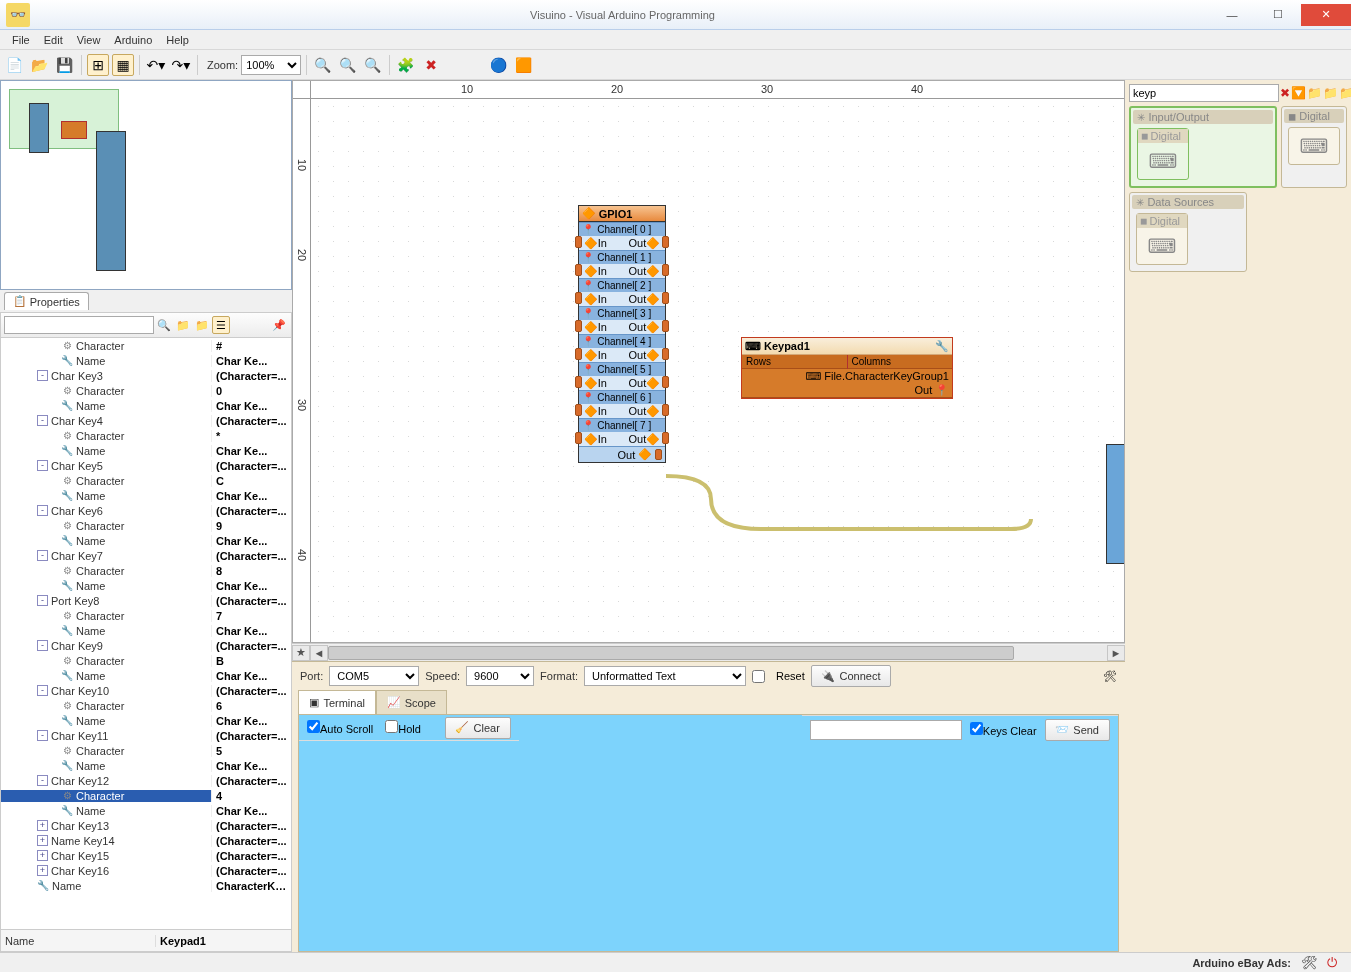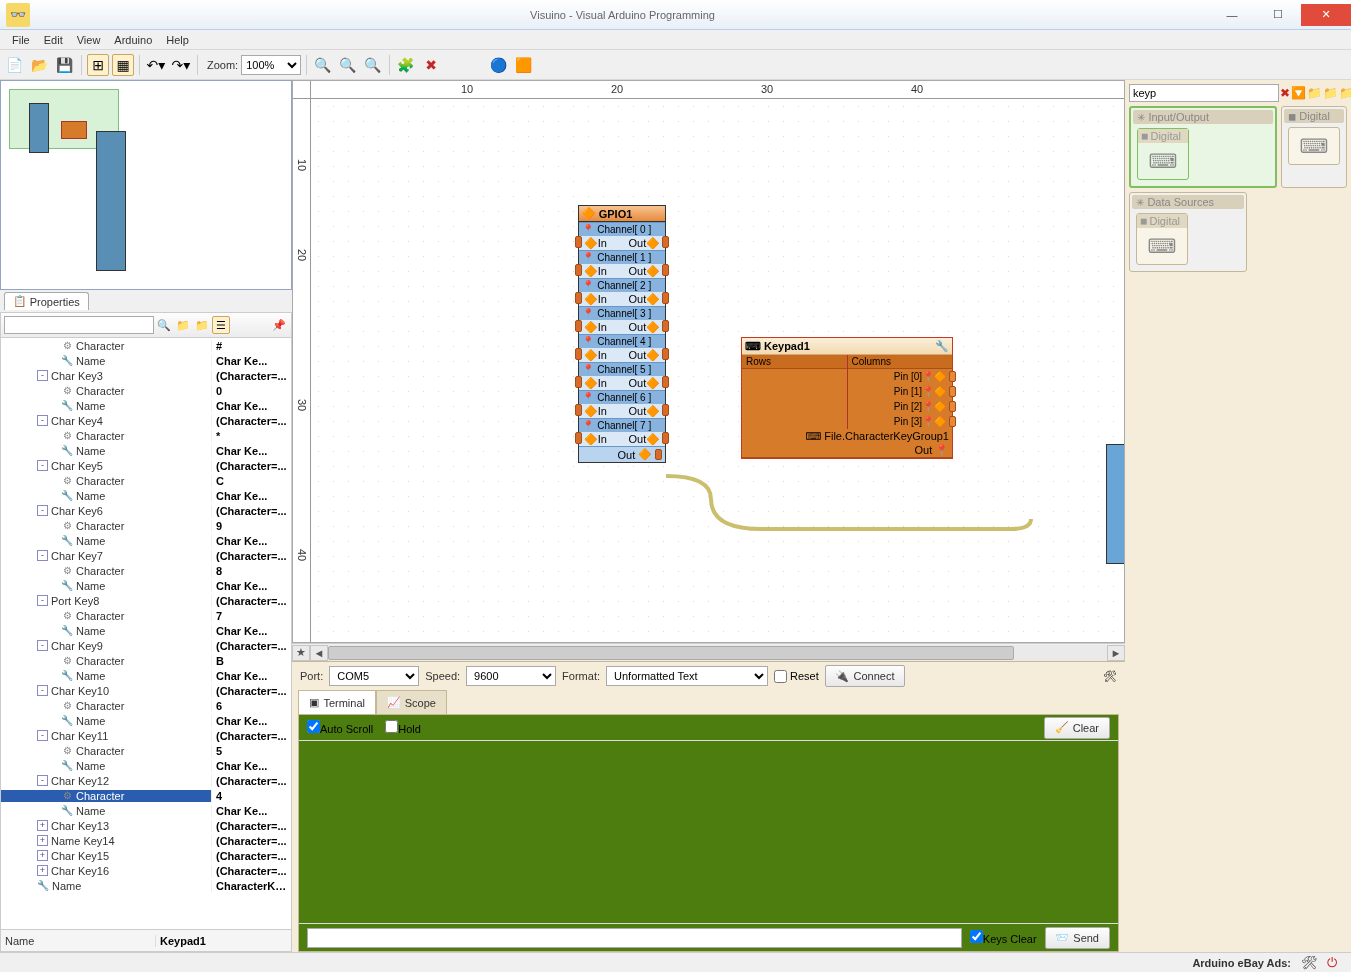--- a/index.html
+++ b/index.html
@@ -75,26 +75,26 @@
 .kp-keys .kk-row{display:flex;justify-content:flex-end;gap:3px;height:14px;align-items:center}
 .ard-edge{position:absolute;right:-2px;top:345px;width:20px;height:120px;background:#6aa5d8;border:1px solid #333;border-right:none}
 .scrollb-h{height:18px;background:#f0f0f0;border-top:1px solid #ccc;display:flex;align-items:center}
 .sb-btn{width:18px;height:16px;background:#eaeaea;border:1px solid #c6c6c6;display:flex;align-items:center;justify-content:center;color:#555}
 .sb-track{flex:1;height:16px;background:#eaeaea;position:relative}
 .sb-thumb{position:absolute;height:14px;top:1px;background:#cdcdcd;border:1px solid #aaa;border-radius:2px}
 .bottom-panel{background:#f5ecd9;border-top:1px solid #c4b896}
 .bp-tools{height:28px;display:flex;align-items:center;gap:6px;padding:0 8px}
 .bp-tools label{color:#333}
 .bp-tools select,.bp-tools input[type=text]{height:20px;border:1px solid #aaa;background:#fff;font-size:11px;padding:0 3px}
-.bp-tools .chk{display:flex;align-items:center;gap:3px}
+.bp-tools .chk{display:flex;align-items:center;gap:11px}
 .bp-btn{height:22px;padding:0 10px;background:linear-gradient(#fdfdfd,#e8e8e8);border:1px solid #aaa;border-radius:2px;display:flex;align-items:center;gap:4px;color:#333}
 .bp-tabs{height:24px;display:flex;gap:0;padding:0 6px;background:#f5ecd9}
 .bp-tab{padding:3px 10px;background:#e8dfc8;border:1px solid #c4b896;border-bottom:none;display:flex;gap:4px;align-items:center;color:#333}
 .bp-tab.act{background:#fff}
-.term-area{background:#4d7c0f;border:1px solid #c4b896;margin:0 6px;height:238px;display:flex;flex-direction:column}
+.term-area{background:#7dd3fc;border:1px solid #c4b896;margin:0 6px;height:238px;display:flex;flex-direction:row}
 .term-top{height:26px;border-bottom:1px solid #ddd;display:flex;align-items:center;gap:12px;padding:0 8px}
 .term-body{flex:1}
 .term-bot{height:28px;border-top:1px solid #ddd;display:flex;align-items:center;gap:8px;padding:0 8px}
 .term-bot input[type=text]{flex:1;height:20px;border:1px solid #aaa;padding:0 4px}
 .rightcol{width:226px;background:#f5ecd9;padding:4px;display:flex;flex-direction:column;gap:4px}
 .search-row{display:flex;gap:1px;align-items:center}
 .search-row input{flex:1;height:18px;border:1px solid #aaa;padding:0 3px;background:#fff}
 .sicn{width:16px;height:16px;font-size:12px;display:flex;align-items:center;justify-content:center}
 .cat-row{display:flex;gap:4px}
 .cat{border:1px solid #c4b896;border-radius:3px;background:#f0f0f0;padding:2px}
@@ -585,26 +585,20 @@
             </div>
         </div>
         <div class="node keypad">
           <div class="kp-hdr"><span>⌨</span>&nbsp;<span>Keypad1</span><span class="gicon">🔧</span></div>
           <div class="kp-body">
             <div class="kp-col l">
               <div class="kp-col-h">Rows</div>
             </div>
             <div class="kp-col">
               <div class="kp-col-h" style="text-align:left">Columns</div>
-              <div id="kp-cols">
-                  <div class="kp-pin right">Pin [0]📍🔶<span style="width:7px;height:11px;background:#e88838;border:1px solid #a04e1a;border-radius:2px;display:inline-block;margin-right:-6px"></span></div>
-                  <div class="kp-pin right">Pin [1]📍🔶<span style="width:7px;height:11px;background:#e88838;border:1px solid #a04e1a;border-radius:2px;display:inline-block;margin-right:-6px"></span></div>
-                  <div class="kp-pin right">Pin [2]📍🔶<span style="width:7px;height:11px;background:#e88838;border:1px solid #a04e1a;border-radius:2px;display:inline-block;margin-right:-6px"></span></div>
-                  <div class="kp-pin right">Pin [3]📍🔶<span style="width:7px;height:11px;background:#e88838;border:1px solid #a04e1a;border-radius:2px;display:inline-block;margin-right:-6px"></span></div>
-                </div>
             </div>
           </div>
           <div class="kp-keys">
             <div class="kk-row">
                 <span>⌨</span>
                 <span>File.CharacterKeyGroup1</span>
               </div>
             <div class="kk-row">
                 <span>Out</span>
                 <span>📍</span>
@@ -621,21 +615,21 @@
           <div class="sb-thumb" style="left:0;width:88%"></div>
         </div>
       <div class="sb-btn">►</div>
     </div>
 
     <div class="bottom-panel">
       <div class="bp-tools">
         <label>Port:</label>
         <select style="width:90px"><option>COM5</option></select>
         <label>Speed:</label>
-        <select style="width:90px"><option>9600</option></select>
+        <select style="width:68px"><option>9600</option></select>
         <label>Format:</label>
         <select style="width:162px"><option>Unformatted Text</option></select>
         <div class="chk">
             <input type="checkbox" style="">
             <span>Reset</span>
           </div>
         <button class="bp-btn">🔌 <span>Connect</span></button>
         <div style="flex:1"></div>
         <div>🛠</div>
       </div>

